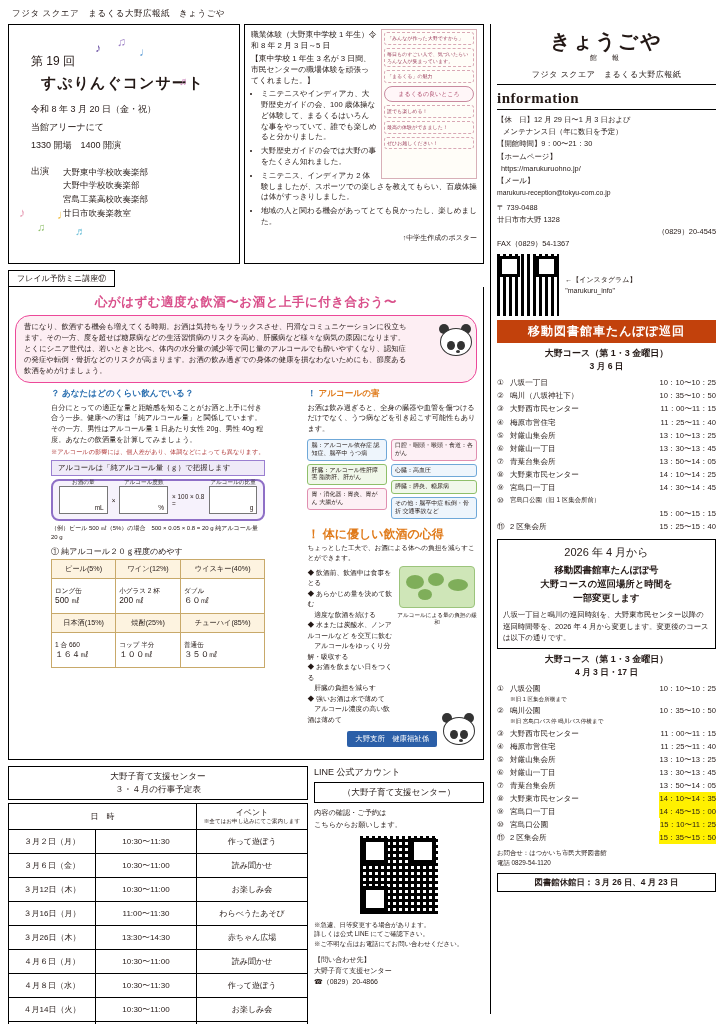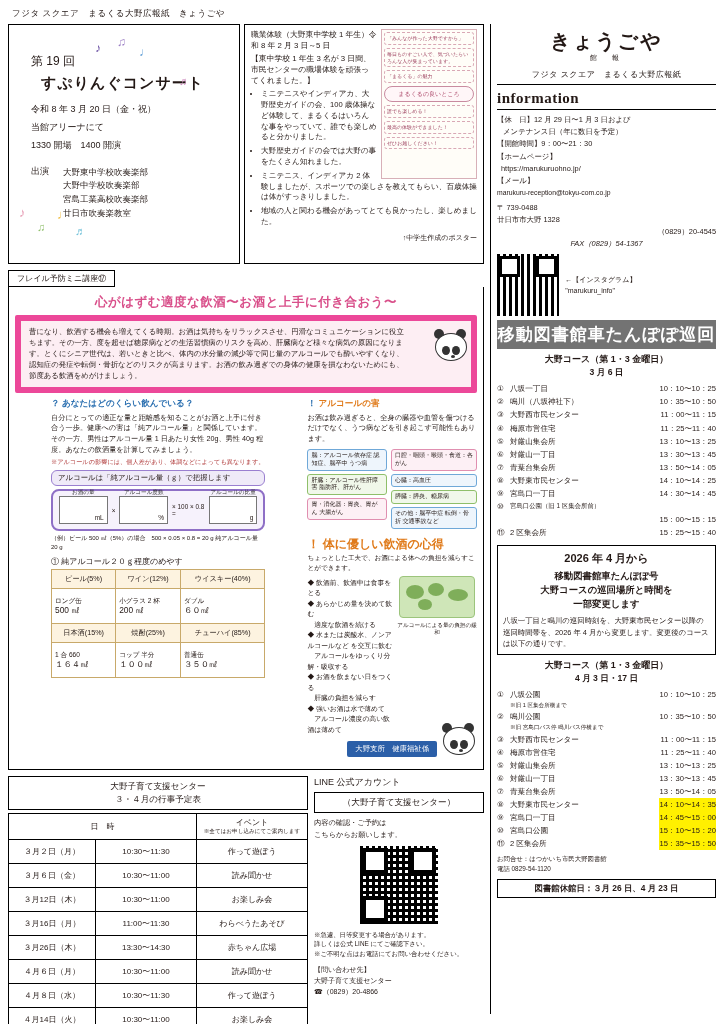--- a/index.html
+++ b/index.html
@@ -167,23 +167,23 @@
   }
   .frail-title {
     text-align: center;
     font-size: 12.5px;
     color: #d94f8a;
     font-weight: bold;
     letter-spacing: 0.5px;
     padding: 3px 0 4px 0;
   }
   .frail-intro {
-    border: 6px solid #ec4899;
+    border: 1px solid #ec4899;
     background: #fdeef3;
-    border-radius: 2px;
+    border-radius: 15px;
     padding: 5px 8px;
     font-size: 7.4px;
     line-height: 1.5;
     position: relative;
     min-height: 54px;
   }
 
   .two-col {
     display: flex;
     gap: 6px;
@@ -197,21 +197,21 @@
     margin-bottom: 3px;
   }
   .q-title .mark { color: #2a6fb0; font-weight:bold; }
   .q-title.orange { color:#e07b1b; }
   .body-text { font-size: 7.2px; line-height: 1.5; }
   .mini-note { font-size: 6.2px; color: #b03a3a; line-height:1.35; margin-top:2px;}
 
   .purple-band {
     border: 1px solid #9a7fd0;
     background: #efeaf8;
-    border-radius: 6px;
+    border-radius: 0;
     font-size: 7.4px;
     padding: 2px 6px;
     margin-top: 4px;
   }
   .calc-box {
     border: 2px solid #8e6fc6;
     border-radius: 8px;
     background: #f6f2fc;
     margin-top: 3px;
     padding: 5px 6px;
@@ -427,24 +427,24 @@
     vertical-align: middle;
   }
   .qr-ig::before, .qr-ig::after {
     content:""; position:absolute; width:15px;height:15px;border:3px solid #000;background:#fff;
   }
   .qr-ig::before{left:2px;top:2px;}
   .qr-ig::after{right:2px;top:2px;}
   .ig-cap { display:inline-block; vertical-align: middle; font-size:7px; margin-left:4px; line-height:1.6;}
 
   .mobile-title {
-    background: #737373;
+    background: #c2410c;
     color: #fff;
     text-align: center;
-    font-size: 17px;
+    font-size: 12px;
     font-weight: bold;
     padding: 3px 0;
     letter-spacing: 1px;
     margin-top: 4px;
   }
   .course-head {
     text-align: center;
     font-size: 9px;
     font-weight: bold;
     margin: 4px 0 1px 0;
@@ -469,21 +469,21 @@
   .stop-time { flex: none; }
   .highlight-yellow { background: #fff000; }
 
   .box2026 {
     border: 1.5px solid #000;
     margin-top: 6px;
     padding: 4px 5px;
     font-size: 7.4px;
     line-height: 1.55;
   }
-  .box2026 .t1 { text-align:center; font-size: 11px; font-weight: bold; }
+  .box2026 .t1 { text-align:center; font-size: 11px; font-weight: normal; }
   .box2026 .t2 { text-align:center; font-size: 9.4px; font-weight: bold; line-height:1.5; margin-top:2px;}
   .box2026 p { margin: 4px 0 0 0; }
 
   .footer-note { font-size: 6.4px; line-height:1.5; margin-top:4px;}
   .lib-closed {
     border: 1px solid #000;
     text-align: center;
     font-size: 8.4px;
     padding: 3px 0;
     margin-top: 5px;
@@ -823,21 +823,21 @@
         <div style="padding-left:4px;">https://marukuruohno.jp/</div>
         <div>【メール】</div>
         <div style="font-size:6.8px;">marukuru-reception@tokyu-com.co.jp</div>
         <div style="margin-top:3px;">〒 739-0488</div>
         <div>
           <span>廿日市市大野 1328</span>
         </div>
         <div style="text-align:right;">
           <span>（0829）20-4545</span>
         </div>
-        <div style="text-align:center;font-style:italic;">
+        <div style="text-align:left;">
           <span>FAX（0829）54-1367</span>
         </div>
       </div>
 
       <div style="margin-top:4px; white-space:nowrap;">
         <span class="qr-ig"></span>
         <span class="ig-cap">
           <span>←【インスタグラム】</span><br>
           <span>"marukuru_info"</span>
         </span>
@@ -968,21 +968,21 @@
             <span class="stop-time highlight-yellow">14：10〜14：35</span>
           </div>
         <div class="stop-row">
             <span class="stop-num">⑨</span>
             <span class="stop-name">宮島口一丁目</span>
             <span class="stop-time highlight-yellow">14：45〜15：00</span>
           </div>
         <div class="stop-row">
             <span class="stop-num">⑩</span>
             <span class="stop-name">宮島口公園</span>
-            <span class="stop-time highlight-yellow">15：10〜15：20</span>
+            <span class="stop-time highlight-yellow">15：10〜11：25</span>
           </div>
         <div class="stop-row">
             <span class="stop-num">⑪</span>
             <span class="stop-name">2 区集会所</span>
             <span class="stop-time highlight-yellow">15：35〜15：50</span>
           </div>
       </div>
 
       <div class="footer-note" style="white-space:pre-line;">お問合せ：はつかいち市民大野図書館
 電話 0829-54-1120</div>

